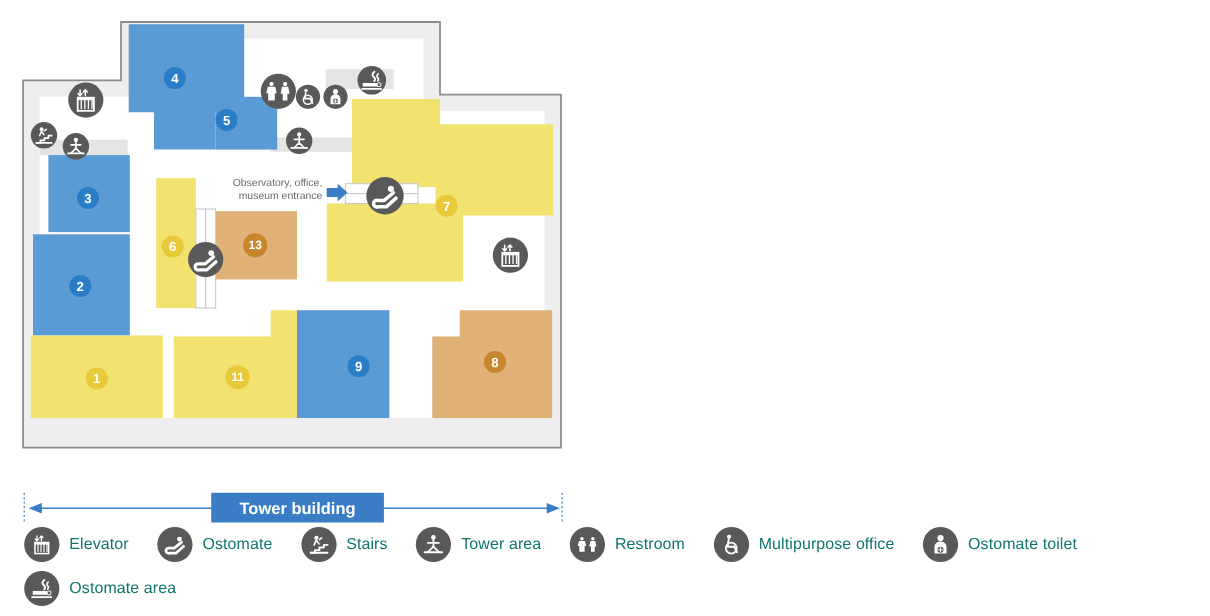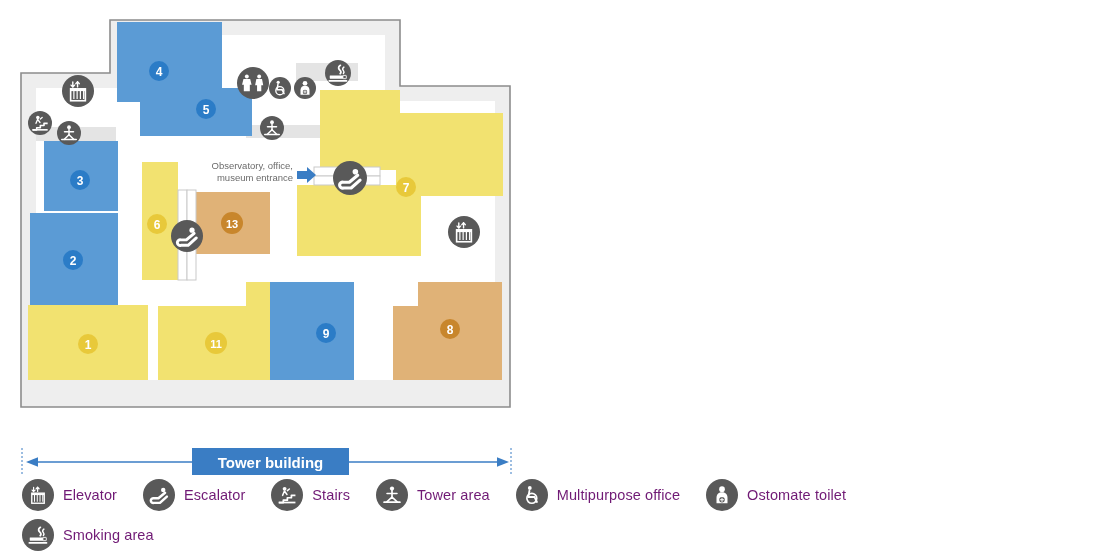--- a/index.html
+++ b/index.html
@@ -74,21 +74,21 @@
     background: #595959;
     display: flex;
     align-items: center;
     justify-content: center;
     margin-right: 9px;
     flex: 0 0 auto;
   }
   .legend-icon svg { display: block; }
   .legend-label {
     font-size: 14.5px;
-    color: #701a75;
+    color: #0f766e;
     letter-spacing: 0.1px;
   }
 </style>
 </head>
 <body>
 
 <div id="floor-map">
   <svg width="540" height="420" viewBox="0 0 540 420" xmlns="http://www.w3.org/2000/svg">
     <defs>
 
@@ -336,41 +336,49 @@
       </span>
       <span class="legend-label">Elevator</span>
     </div>
 
     <div class="legend-item">
       <span class="legend-icon">
         <svg width="22" height="22" viewBox="0 0 24 24">
             <use href="#ico-escalator"></use>
           </svg>
       </span>
-      <span class="legend-label">Escalator</span>
+      <span class="legend-label">Ostomate</span>
     </div>
 
     <div class="legend-item">
       <span class="legend-icon">
         <svg width="22" height="22" viewBox="0 0 24 24">
             <use href="#ico-stairs"></use>
           </svg>
       </span>
       <span class="legend-label">Stairs</span>
     </div>
 
     <div class="legend-item">
       <span class="legend-icon">
         <svg width="22" height="22" viewBox="0 0 24 24">
             <use href="#ico-rest"></use>
           </svg>
       </span>
       <span class="legend-label">Tower area</span>
     </div>
 
+    <div class="legend-item">
+      <span class="legend-icon">
+        <svg width="24" height="20" viewBox="0 0 34 24">
+            <use href="#ico-restroom"></use>
+          </svg>
+      </span>
+      <span class="legend-label">Restroom</span>
+    </div>
 
     <div class="legend-item">
       <span class="legend-icon">
         <svg width="22" height="22" viewBox="0 0 24 24">
             <use href="#ico-multipurpose"></use>
           </svg>
       </span>
       <span class="legend-label">Multipurpose office</span>
     </div>
 
@@ -385,17 +393,17 @@
 
   </div>
 
   <div class="legend-row">
     <div class="legend-item">
       <span class="legend-icon">
         <svg width="22" height="22" viewBox="0 0 24 24">
             <use href="#ico-smoking"></use>
           </svg>
       </span>
-      <span class="legend-label">Smoking area</span>
+      <span class="legend-label">Ostomate area</span>
     </div>
   </div>
 
 </div>
 
 </body></html>

